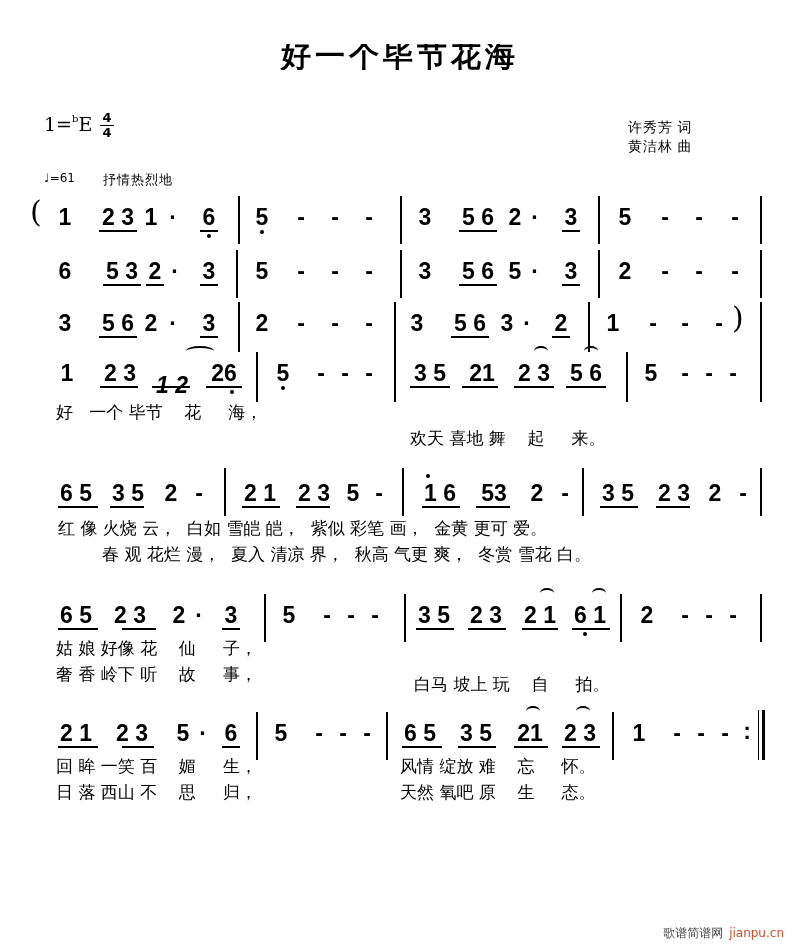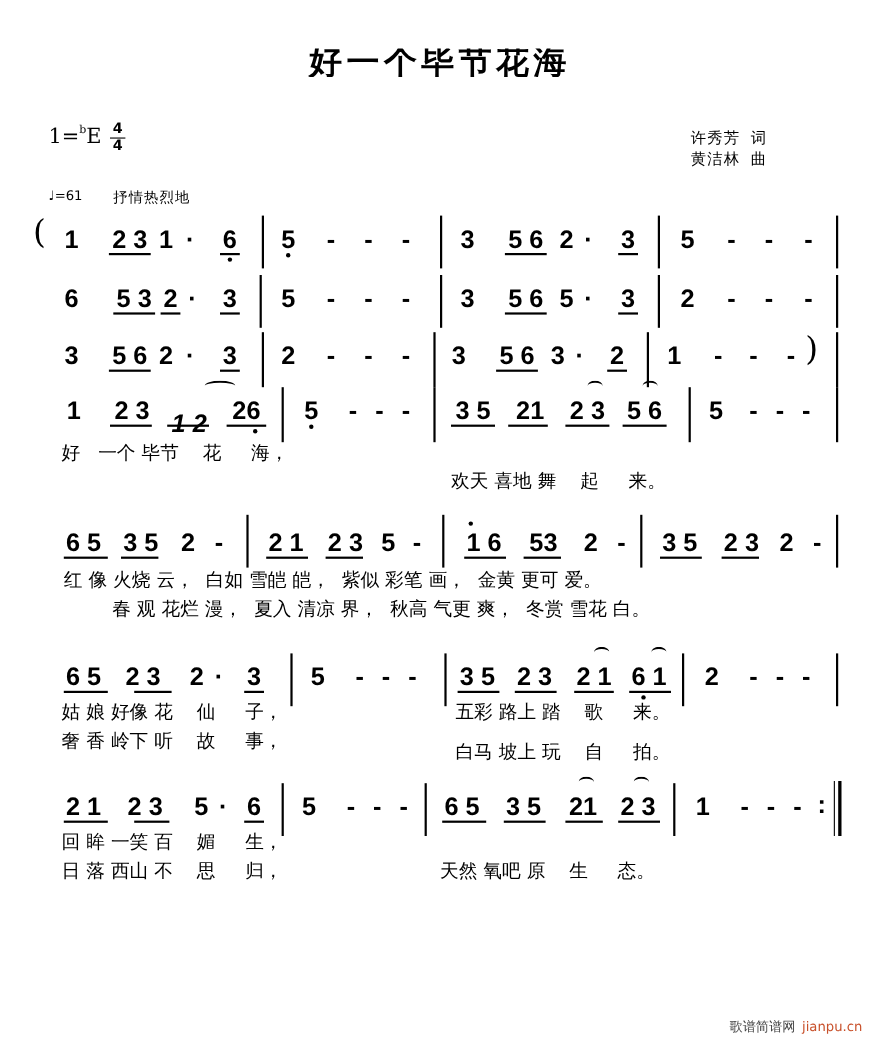--- a/index.html
+++ b/index.html
@@ -8,21 +8,21 @@
   .abs { position: absolute; }
   .title-clip { position: absolute; left: 270px; top: 44px; width: 260px; height: 26px; overflow: hidden; }
   .title { position: absolute; left: 0; top: -8px; width: 260px; text-align: center;
            font-size: 30px; font-weight: bold; letter-spacing: 4px; white-space: nowrap;
            font-family: "DejaVu Sans", sans-serif; }
   .key { left: 44px; top: 113px; font-size: 19px; font-family: "DejaVu Serif", serif; }
   .key sup { font-size: 10px; vertical-align: 9px; }
   .timesig { position: absolute; left: 100px; top: 112px; width: 14px; text-align: center;
              font-size: 13px; font-weight: bold; line-height: 12px; }
   .timesig .bar { display: block; height: 1px; background: #000; margin: 1px 0; }
-  .credits { left: 628px; top: 118px; font-size: 14px; line-height: 19px; font-family: Liberation Mono, monospace; letter-spacing: 1px; }
+  .credits { left: 628px; top: 118px; font-size: 14px; line-height: 19px; font-family: Liberation Serif, serif; letter-spacing: 1px; }
   .tempo { left: 44px; top: 171px; font-size: 12px; }
   .expr { left: 103px; top: 171px; font-size: 13px; letter-spacing: 1px; }
   .system { position: absolute; left: 0; width: 800px; }
   .note { position: absolute; font-family: "Liberation Sans", sans-serif; font-weight: bold;
           font-size: 23px; line-height: 26px; text-align: center; width: 18px; }
   .ul { position: absolute; height: 2px; background: #000; }
   .dot-b { position: absolute; width: 4px; height: 4px; border-radius: 2px; background: #000; }
   .barline { position: absolute; width: 2px; background: #000; }
   .slur { position: absolute; height: 8px; border-top: 2px solid #000; border-radius: 50% 50% 0 0; }
   .lyric { position: absolute; font-size: 17px; line-height: 20px; white-space: nowrap;
@@ -257,23 +257,20 @@
   <div class="note" style="left:676px;top:4px;">-</div>
   <div class="note" style="left:700px;top:4px;">-</div>
   <div class="note" style="left:724px;top:4px;">-</div>
   <div class="barline" style="left:760px;top:-4px;height:48px;"></div>
   <div class="lyric" style="left:56px;top:66px;">
     <span>奢</span>&nbsp;<span>香</span>&nbsp;<span>岭下</span>&nbsp;<span>听</span>&nbsp;&nbsp;&nbsp;&nbsp;<span>故</span>&nbsp;&nbsp;&nbsp;&nbsp;&nbsp;<span>事，</span>
   </div>
   <div class="lyric" style="left:56px;top:40px;">
     <span>姑</span>&nbsp;<span>娘</span>&nbsp;<span>好像</span>&nbsp;<span>花</span>&nbsp;&nbsp;&nbsp;&nbsp;<span>仙</span>&nbsp;&nbsp;&nbsp;&nbsp;&nbsp;<span>子，</span>
   </div>
-  <div class="lyric" style="left:414px;top:40px;">
-    <span>五彩</span>&nbsp;<span>路上</span>&nbsp;<span>踏</span>&nbsp;&nbsp;&nbsp;&nbsp;<span>歌</span>&nbsp;&nbsp;&nbsp;&nbsp;&nbsp;<span>来。</span>
-  </div>
   <div class="lyric" style="left:414px;top:76px;">
     <span>白马</span>&nbsp;<span>坡上</span>&nbsp;<span>玩</span>&nbsp;&nbsp;&nbsp;&nbsp;<span>自</span>&nbsp;&nbsp;&nbsp;&nbsp;&nbsp;<span>拍。</span>
   </div>
 </div>
 
 <div class="system" style="top:716px;height:90px;">
   <div class="slur" style="left:526px;top:-10px;width:14px;"></div>
   <div class="slur" style="left:576px;top:-10px;width:14px;"></div>
   <div class="note" style="left:56px;top:4px;width:40px;">2 1</div>
   <div class="ul" style="left:58px;top:30px;width:40px;"></div>
@@ -304,20 +301,23 @@
   <div class="note" style="left:716px;top:4px;">-</div>
   <div class="note" style="left:742px;top:2px;width:10px;">:</div>
   <div class="barline" style="left:758px;top:-6px;height:50px;width:1px;"></div>
   <div class="barline" style="left:762px;top:-6px;height:50px;width:3px;"></div>
   <div class="lyric" style="left:56px;top:40px;">
     <span>回</span>&nbsp;<span>眸</span>&nbsp;<span>一笑</span>&nbsp;<span>百</span>&nbsp;&nbsp;&nbsp;&nbsp;<span>媚</span>&nbsp;&nbsp;&nbsp;&nbsp;&nbsp;<span>生，</span>
   </div>
   <div class="lyric" style="left:56px;top:66px;">
     <span>日</span>&nbsp;<span>落</span>&nbsp;<span>西山</span>&nbsp;<span>不</span>&nbsp;&nbsp;&nbsp;&nbsp;<span>思</span>&nbsp;&nbsp;&nbsp;&nbsp;&nbsp;<span>归，</span>
   </div>
+  <div class="lyric" style="left:400px;top:40px;">
+    <span>风情</span>&nbsp;<span>绽放</span>&nbsp;<span>难</span>&nbsp;&nbsp;&nbsp;&nbsp;<span>忘</span>&nbsp;&nbsp;&nbsp;&nbsp;&nbsp;<span>怀。</span>
+  </div>
   <div class="lyric" style="left:400px;top:66px;">
     <span>天然</span>&nbsp;<span>氧吧</span>&nbsp;<span>原</span>&nbsp;&nbsp;&nbsp;&nbsp;<span>生</span>&nbsp;&nbsp;&nbsp;&nbsp;&nbsp;<span>态。</span>
   </div>
 </div>
 
 <div class="abs watermark">
   <span>歌谱简谱网</span><span class="url">jianpu.cn</span>
 </div>
 
 </body></html>

